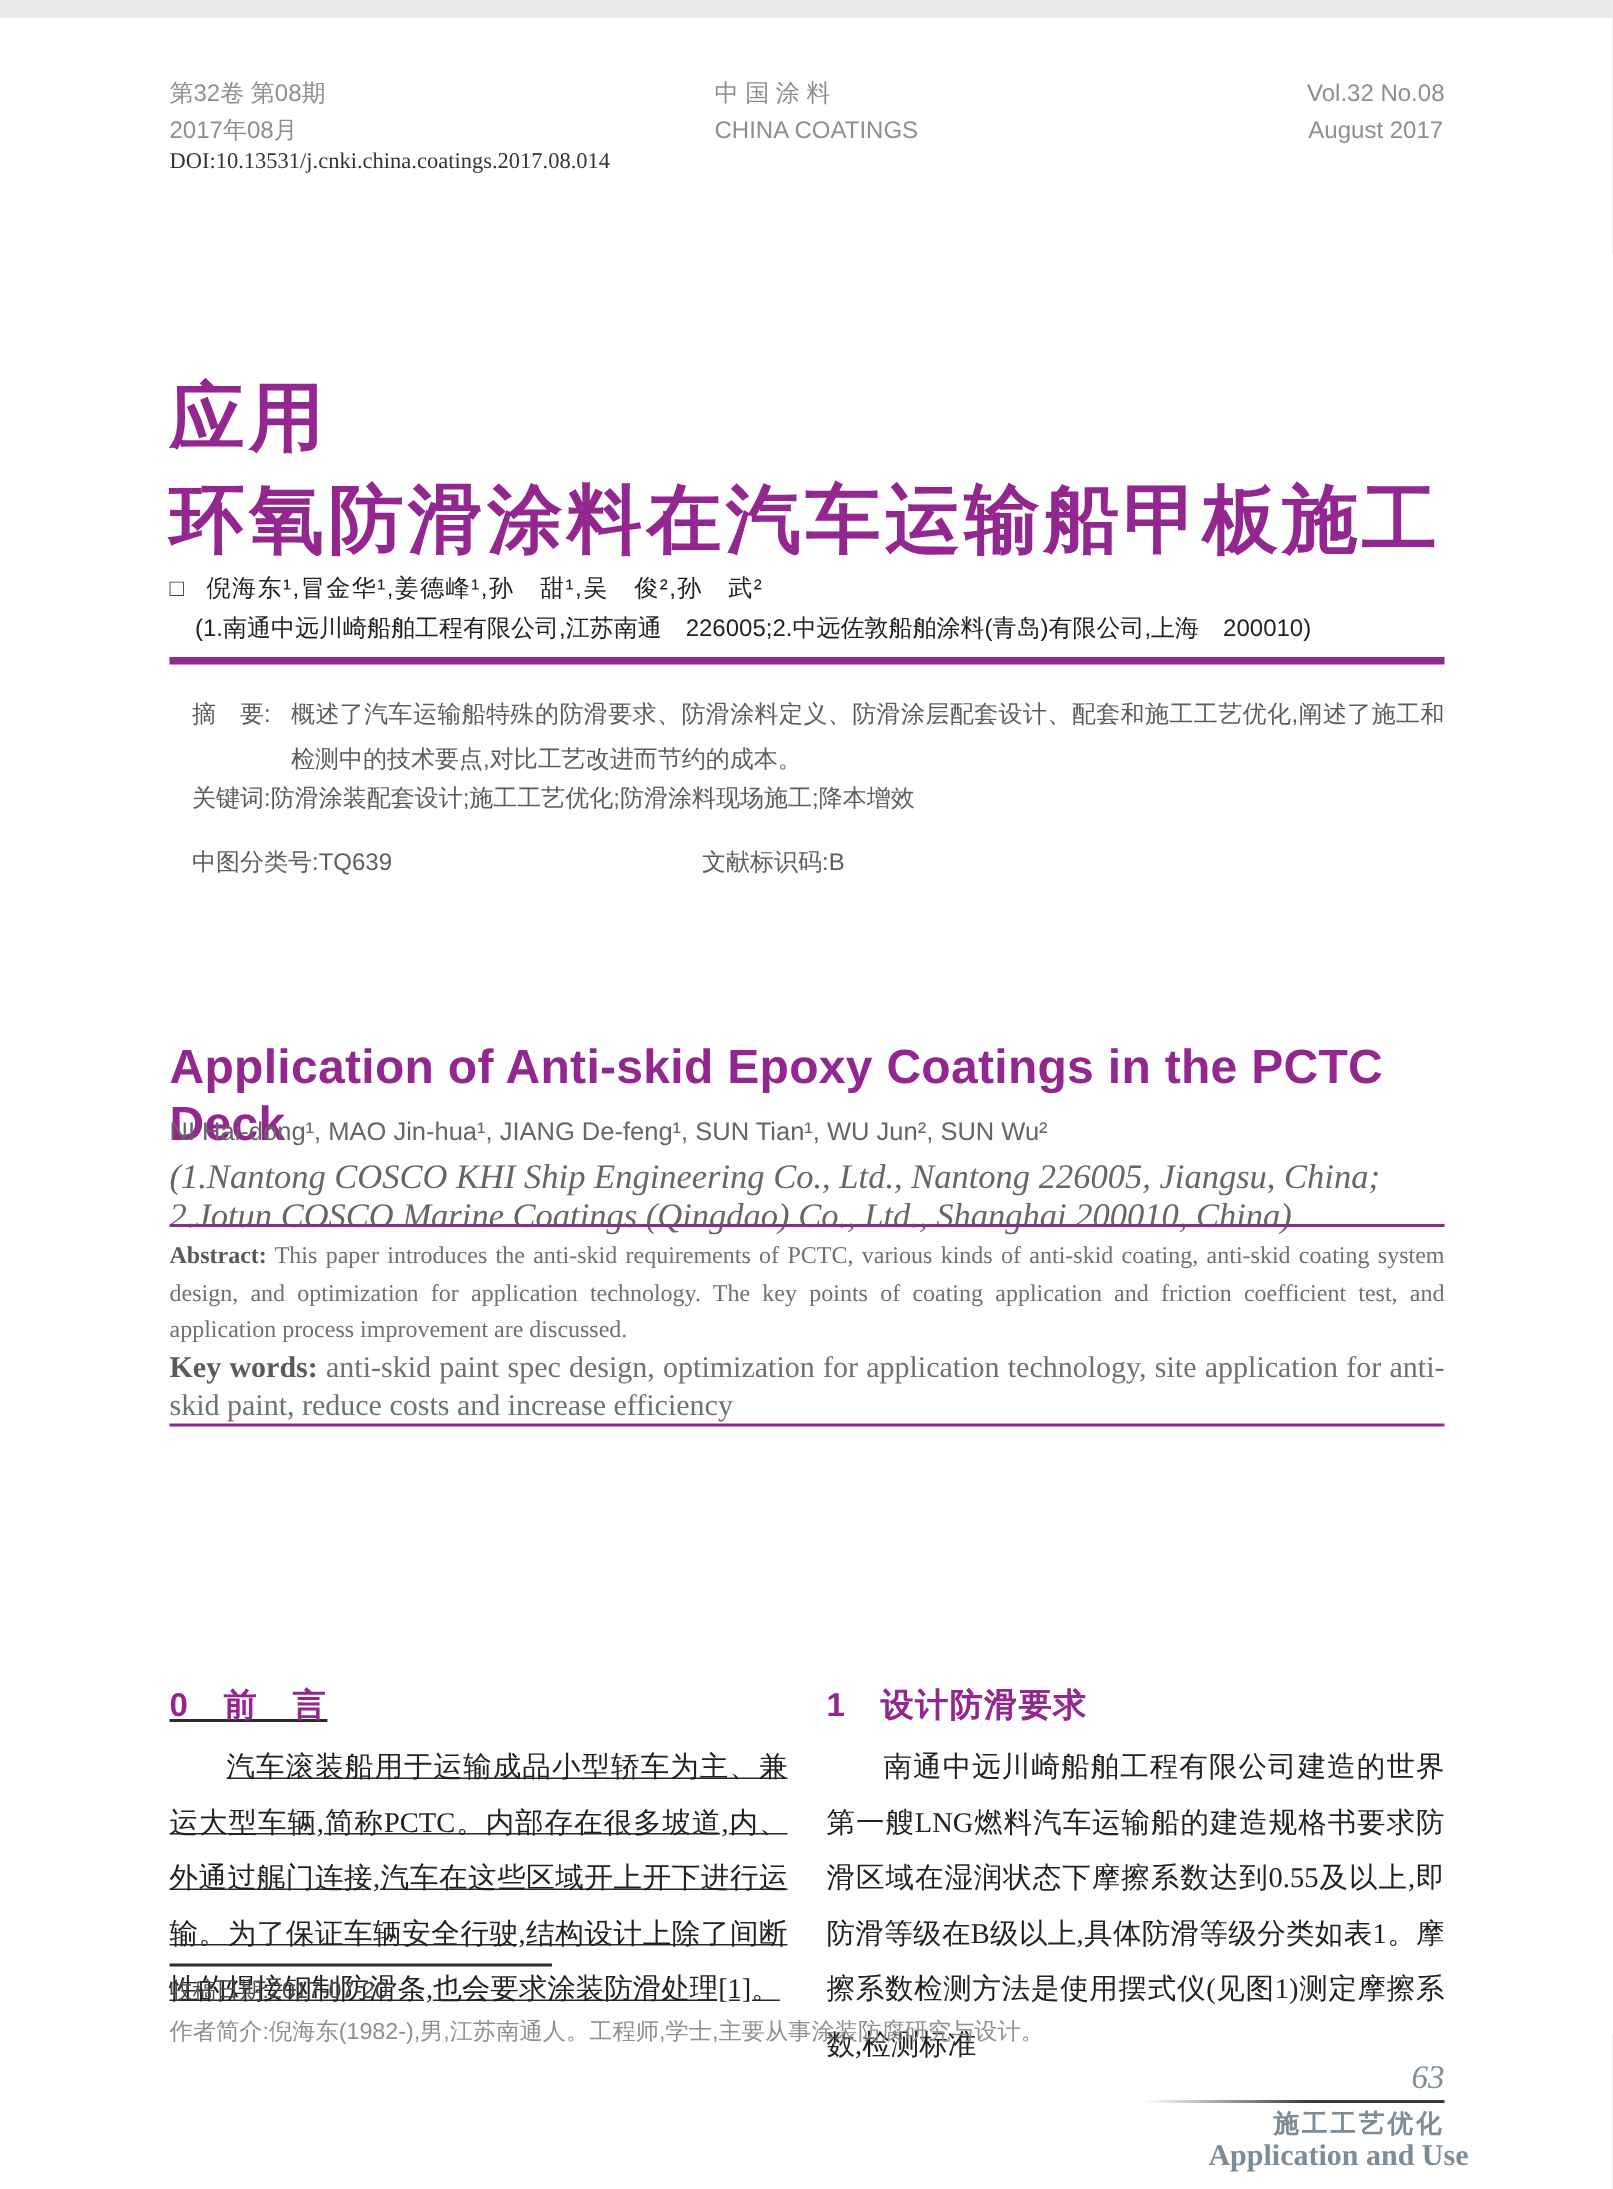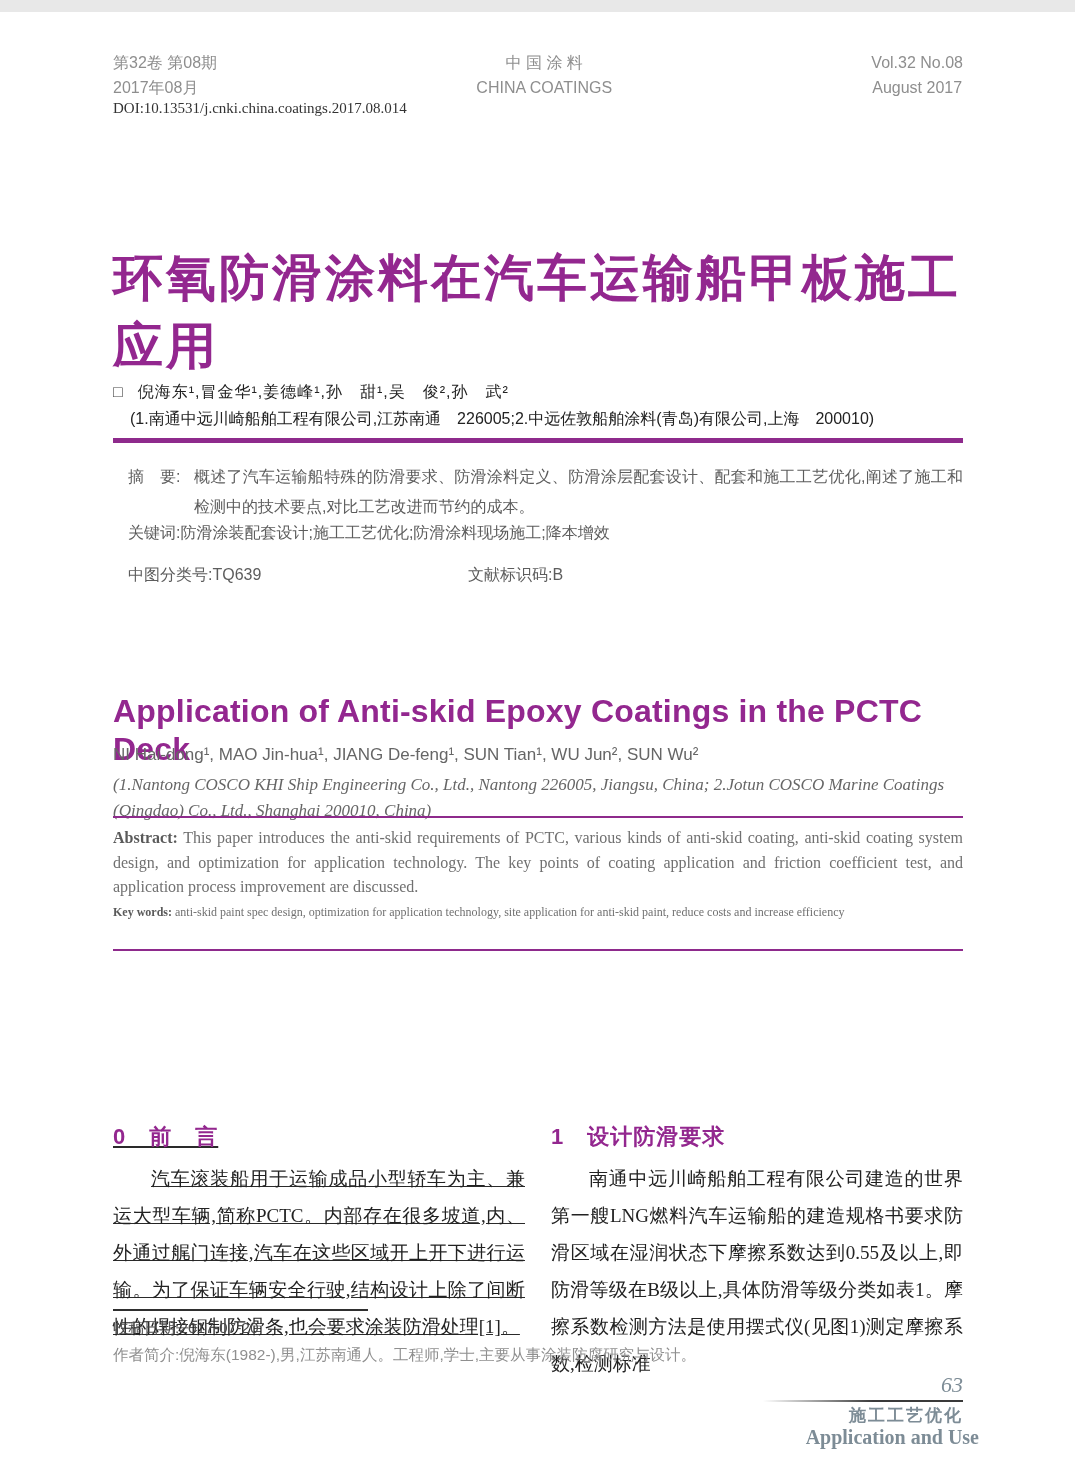--- a/index.html
+++ b/index.html
@@ -12,21 +12,21 @@
     font-family:"Liberation Sans", sans-serif;
     color:#2a2a2a;
     overflow:hidden;
   }
   
   .header {
     position:absolute; top:38px; left:113px; width:850px;
     display:flex; justify-content:space-between;
     color:#8e8e8e; font-size:16px; line-height:25px;
   }
-  .header .col-c { text-align:center; }
+  .header .col-c { text-align:left; }
   .header .col-r { text-align:center; }
   .doi {
     position:absolute; top:88px; left:113px;
     font-family:"Liberation Serif", serif;
     color:#333; font-size:15px;
   }
   
   .cn-title {
     position:absolute; top:232px; left:113px; width:880px;
     color:#93278F; font-weight:800; font-size:50px; line-height:68px;
@@ -69,37 +69,37 @@
     color:#93278F; font-weight:800; font-size:32px; line-height:38px;
     letter-spacing:0.2px;
   }
   .en-authors {
     position:absolute; top:733px; left:113px; width:850px;
     font-size:17px; color:#666;
   }
   .en-affil {
     position:absolute; top:760px; left:113px; width:860px;
     font-family:"Liberation Serif", serif; font-style:italic;
-    font-size:17px; line-height:26px; color:#666;
+    font-size:23px; line-height:26px; color:#666;
   }
   .rule-thin-1 {
     position:absolute; top:804px; left:113px; width:850px; height:2px;
     background:#8e2a8c;
   }
   .en-abstract {
     position:absolute; top:814px; left:113px; width:850px;
     font-family:"Liberation Serif", serif;
     font-size:16px; line-height:24.5px; color:#707070;
     text-align:justify;
   }
   .en-abstract b, .en-keywords b { color:#5a5a5a; }
   .en-keywords {
     position:absolute; top:888px; left:113px; width:850px;
     font-family:"Liberation Serif", serif;
-    font-size:12px; line-height:24.5px; color:#707070;
+    font-size:20px; line-height:24.5px; color:#707070;
     text-align:justify;
   }
   .rule-thin-2 {
     position:absolute; top:937px; left:113px; width:850px; height:2px;
     background:#8e2a8c;
   }
   
   .column { position:absolute; top:1110px; width:412px; }
   .column.left  { left:113px;text-decoration:underline; }
   .column.right { left:551px; }
@@ -161,22 +161,22 @@
       <div>CHINA COATINGS</div>
     </div>
     <div class="col-r">
       <div>Vol.32 No.08</div>
       <div>August 2017</div>
     </div>
   </div>
   <div class="doi">DOI:10.13531/j.cnki.china.coatings.2017.08.014</div>
 
   <div class="cn-title">
+    <div>应用</div>
     <div>环氧防滑涂料在汽车运输船甲板施工</div>
-    <div>应用</div>
   </div>
 
   <div class="cn-authors">
     <span class="marker">□</span><span>倪海东¹,冒金华¹,姜德峰¹,孙　甜¹,吴　俊²,孙　武²</span>
   </div>
   <div class="cn-affil">(1.南通中远川崎船舶工程有限公司,江苏南通　226005;2.中远佐敦船舶涂料(青岛)有限公司,上海　200010)</div>
 
   <div class="rule-thick"></div>
 
   <div class="cn-abstract hang">

